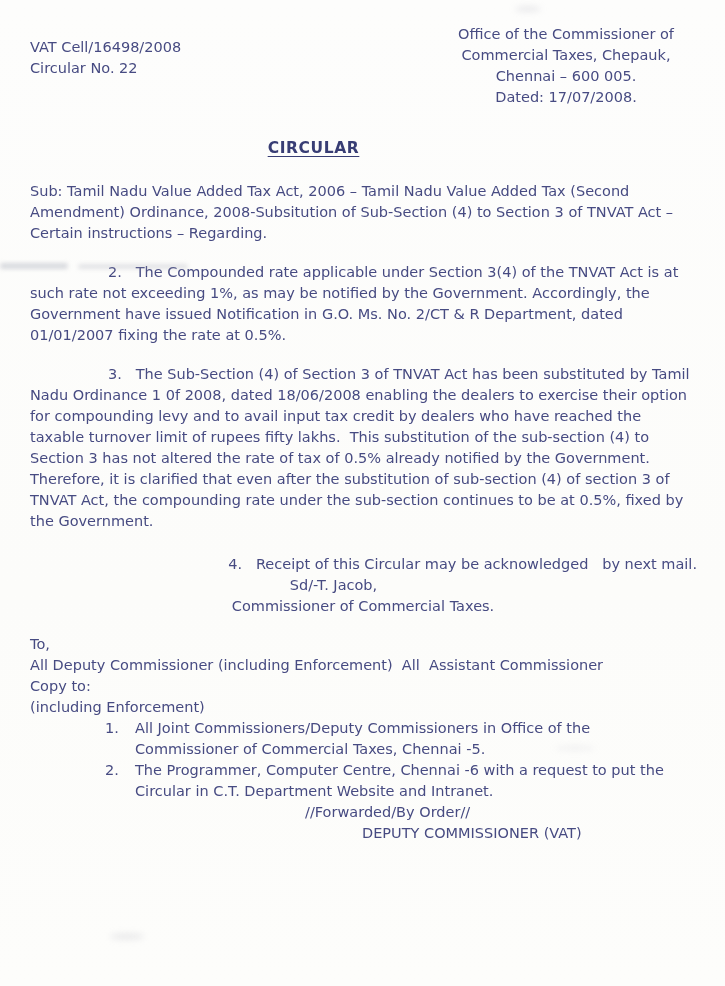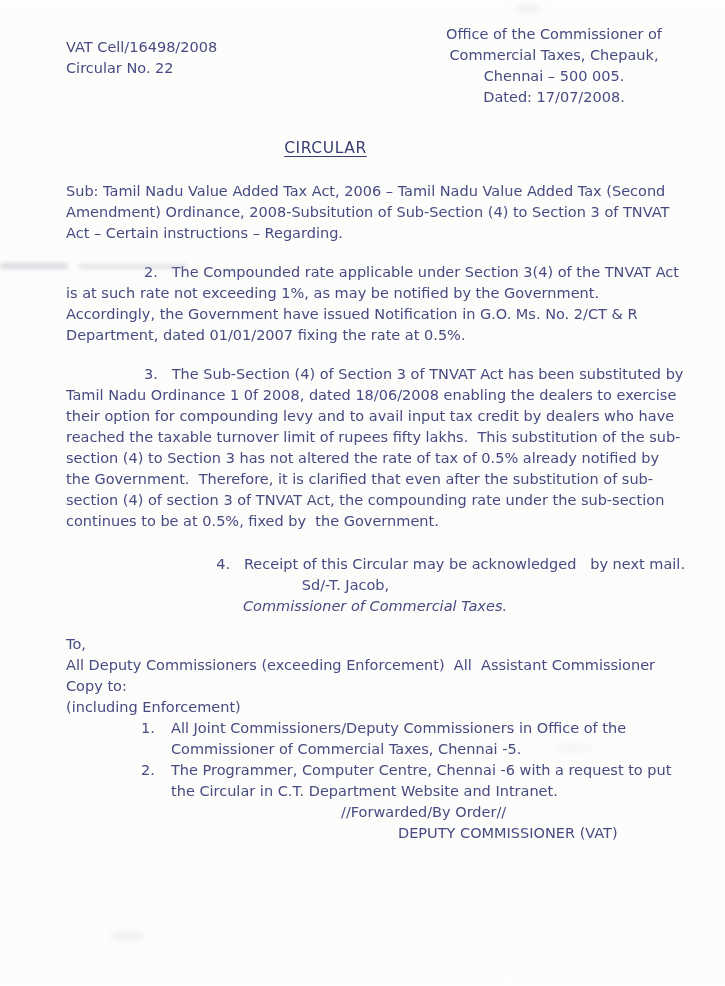--- a/index.html
+++ b/index.html
@@ -8,49 +8,49 @@
     position: relative;
     width: 725px;
     height: 986px;
     background: linear-gradient(180deg, #fdfdfc 0%, #fcfcfa 60%, #fdfdfb 100%);
     font-family: "DejaVu Sans", sans-serif;
     font-size: 14.5px;
     line-height: 21px;
     color: #474b82;
     overflow: hidden;
   }
-  .content { padding: 24px 40px 0 30px; margin-left: 36px; }
+  .content { padding: 24px 28px 0 30px; }
 
   .hdr { display: flex; justify-content: space-between; }
   .hdr-left { padding-top: 13px; }
   .hdr-left div { white-space: pre-wrap; }
   .hdr-right { width: 262px; text-align: center; }
   .hdr-right div { white-space: pre-wrap; }
 
   .title-row { margin-top: 30px; text-align: center; }
   .doc-title {
     display: inline-block;
     transform: translateX(-50px);
-    font-weight: normal;
+    font-weight: bold;
     font-size: 15.5px;
     letter-spacing: 0.6px;
     text-decoration: underline;
     text-underline-offset: 3px;
     color: #383d74;
   }
 
   .subject { margin-top: 22px; white-space: pre-wrap; }
 
   .para { margin-top: 18px; text-indent: 78px; white-space: pre-wrap; }
   .para.first { margin-top: 22px; }
   .para.last { margin-top: 22px; text-align: right; }
 
   .sig { text-align: center; margin-top: 0px; }
   .sig .sig-name { padding-right: 60px; white-space: pre-wrap; }
-  .sig .sig-desig { padding-right: 1px; white-space: pre-wrap; font-style: italic; }
+  .sig .sig-desig { padding-right: 1px; white-space: pre-wrap; }
 
   .to-block { margin-top: 17px; }
   .to-block div { white-space: pre-wrap; }
 
   .copy-list { margin-left: 75px; }
   .copy-item { display: flex; }
   .copy-num { width: 30px; flex: 0 0 30px; }
   .copy-text { width: 558px; white-space: pre-wrap; }
 
   .fwd { margin-left: 275px; white-space: pre-wrap; }
@@ -92,21 +92,21 @@
   <div class="content">
 
     <div class="hdr">
       <div class="hdr-left">
         <div>VAT Cell/16498/2008</div>
         <div>Circular No. 22</div>
       </div>
       <div class="hdr-right">
         <div>Office of the Commissioner of</div>
         <div>Commercial Taxes, Chepauk,</div>
-        <div>Chennai – 500 005.</div>
+        <div>Chennai – 600 005.</div>
         <div>Dated: 17/07/2008.</div>
       </div>
     </div>
 
     <div class="title-row">
       <span class="doc-title">CIRCULAR</span>
     </div>
 
     <div class="subject">Sub: Tamil Nadu Value Added Tax Act, 2006 – Tamil Nadu Value Added Tax (Second Amendment) Ordinance, 2008-Subsitution of Sub-Section (4) to Section 3 of TNVAT Act – Certain instructions – Regarding.</div>
 
@@ -114,21 +114,21 @@
     <div class="para">3.   The Sub-Section (4) of Section 3 of TNVAT Act has been substituted by Tamil Nadu Ordinance 1 0f 2008, dated 18/06/2008 enabling the dealers to exercise their option for compounding levy and to avail input tax credit by dealers who have reached the taxable turnover limit of rupees fifty lakhs.  This substitution of the sub-section (4) to Section 3 has not altered the rate of tax of 0.5% already notified by the Government.  Therefore, it is clarified that even after the substitution of sub-section (4) of section 3 of TNVAT Act, the compounding rate under the sub-section continues to be at 0.5%, fixed by  the Government.</div>
     <div class="para last">4.   Receipt of this Circular may be acknowledged   by next mail.</div>
 
     <div class="sig">
       <div class="sig-name">Sd/-T. Jacob,</div>
       <div class="sig-desig">Commissioner of Commercial Taxes.</div>
     </div>
 
     <div class="to-block">
       <div>To,</div>
-      <div>All Deputy Commissioners (exceeding Enforcement)  All  Assistant Commissioner</div>
+      <div>All Deputy Commissioner (including Enforcement)  All  Assistant Commissioner</div>
       <div>Copy to:</div>
       <div>(including Enforcement)</div>
     </div>
 
     <div class="copy-list">
       <div class="copy-item">
         <div class="copy-num">1.</div>
         <div class="copy-text">All Joint Commissioners/Deputy Commissioners in Office of the Commissioner of Commercial Taxes, Chennai -5.</div>
       </div>
       <div class="copy-item">

